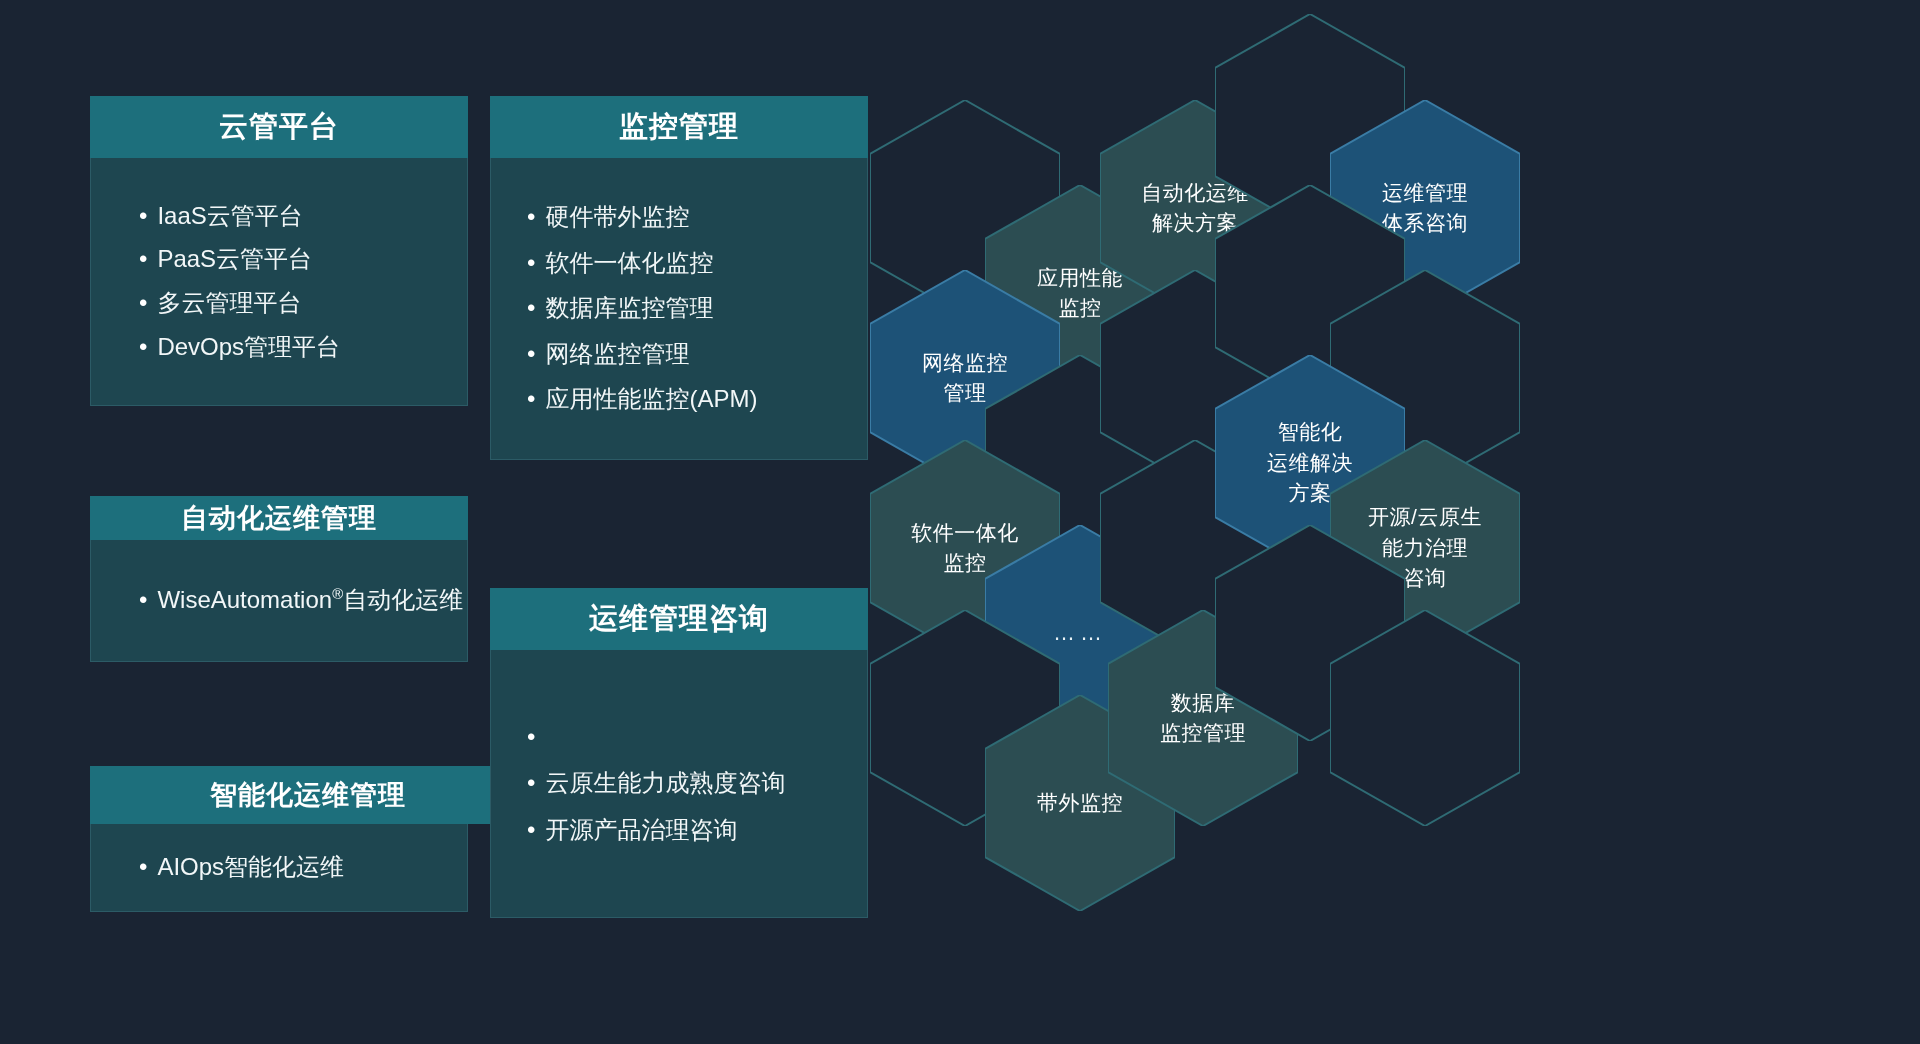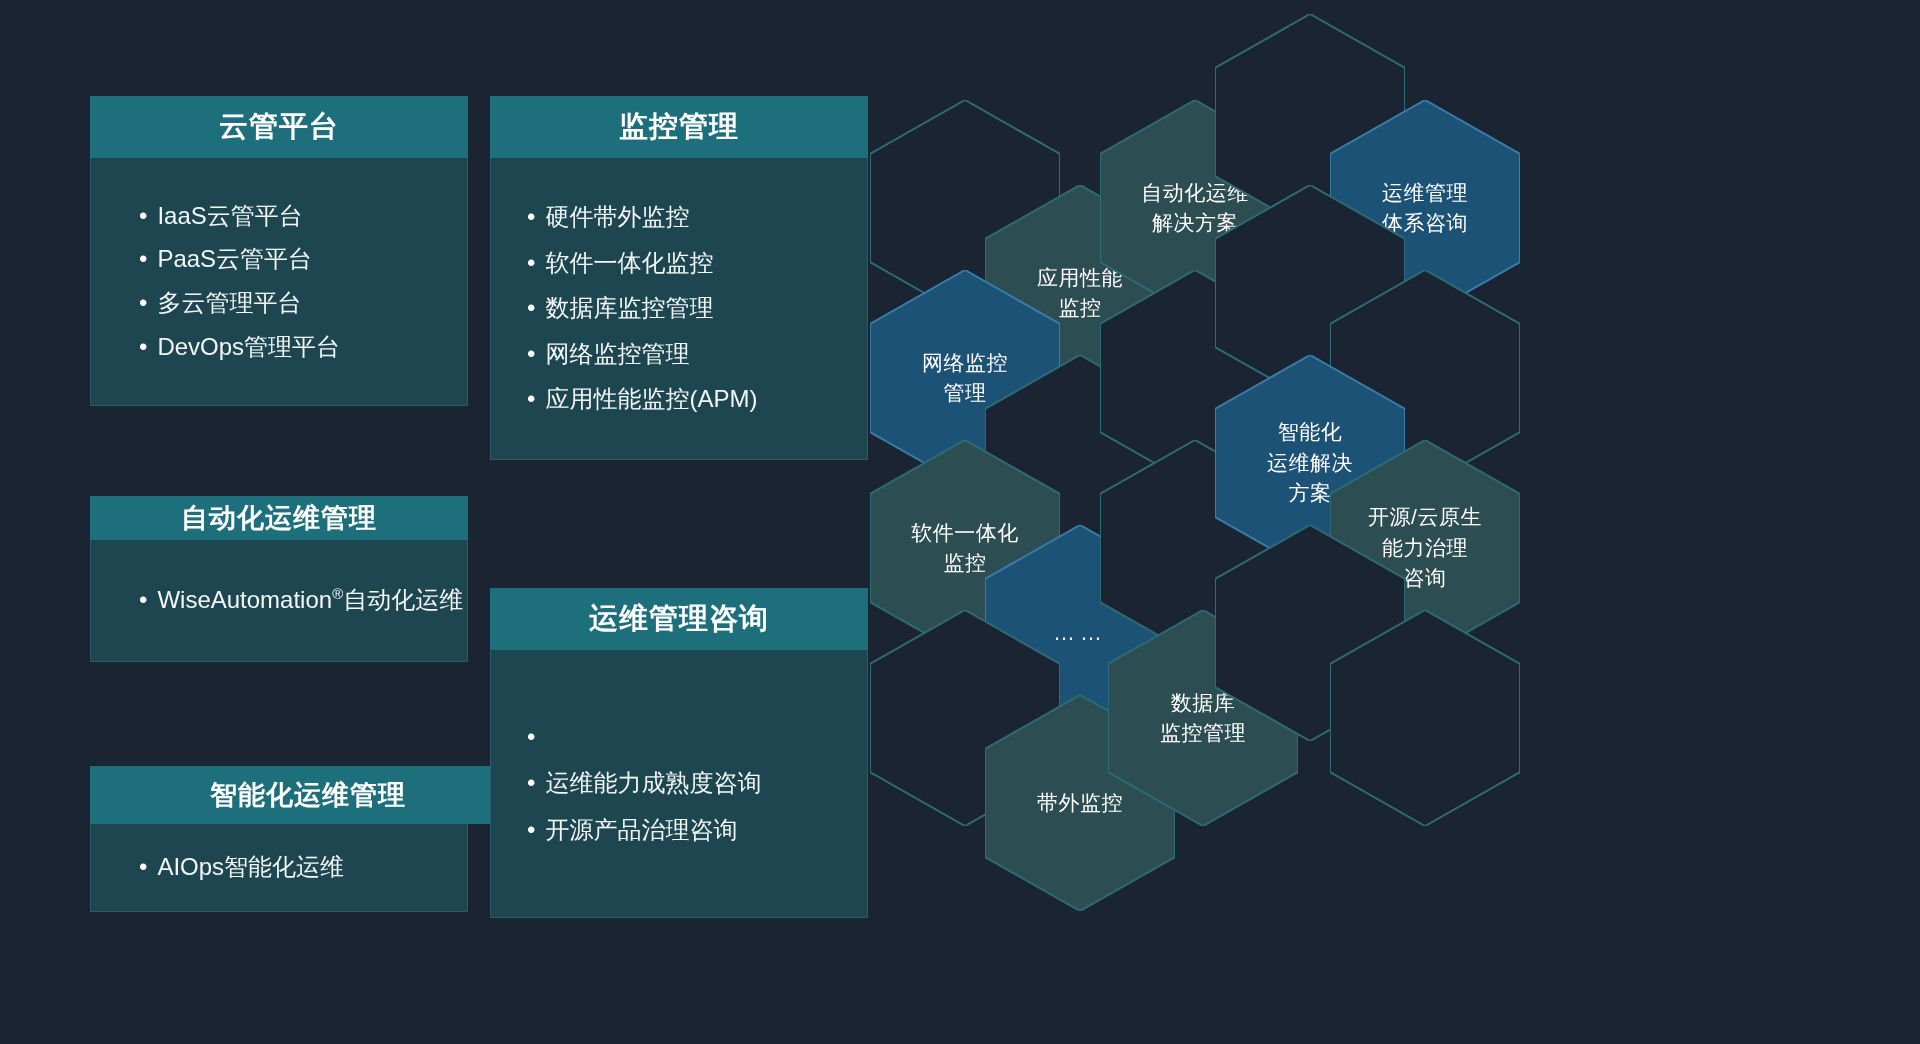--- a/index.html
+++ b/index.html
@@ -159,21 +159,21 @@
       </div>
       <div class="card c5" style="left: 490px; top: 576px; margin-top: 12px;">
         <div class="card-head">运维管理咨询</div>
         <div class="card-body">
           <ul>
             <li>
               <span class="dot">•</span>
             </li>
             <li>
               <span class="dot">•</span>
-              <span class="txt">运维能力成熟度咨询</span>
+              <span class="txt">云原生能力成熟度咨询</span>
             </li>
             <li>
               <span class="dot">•</span>
               <span class="txt">开源产品治理咨询</span>
             </li>
           </ul>
         </div>
       </div>
     </div>
 

